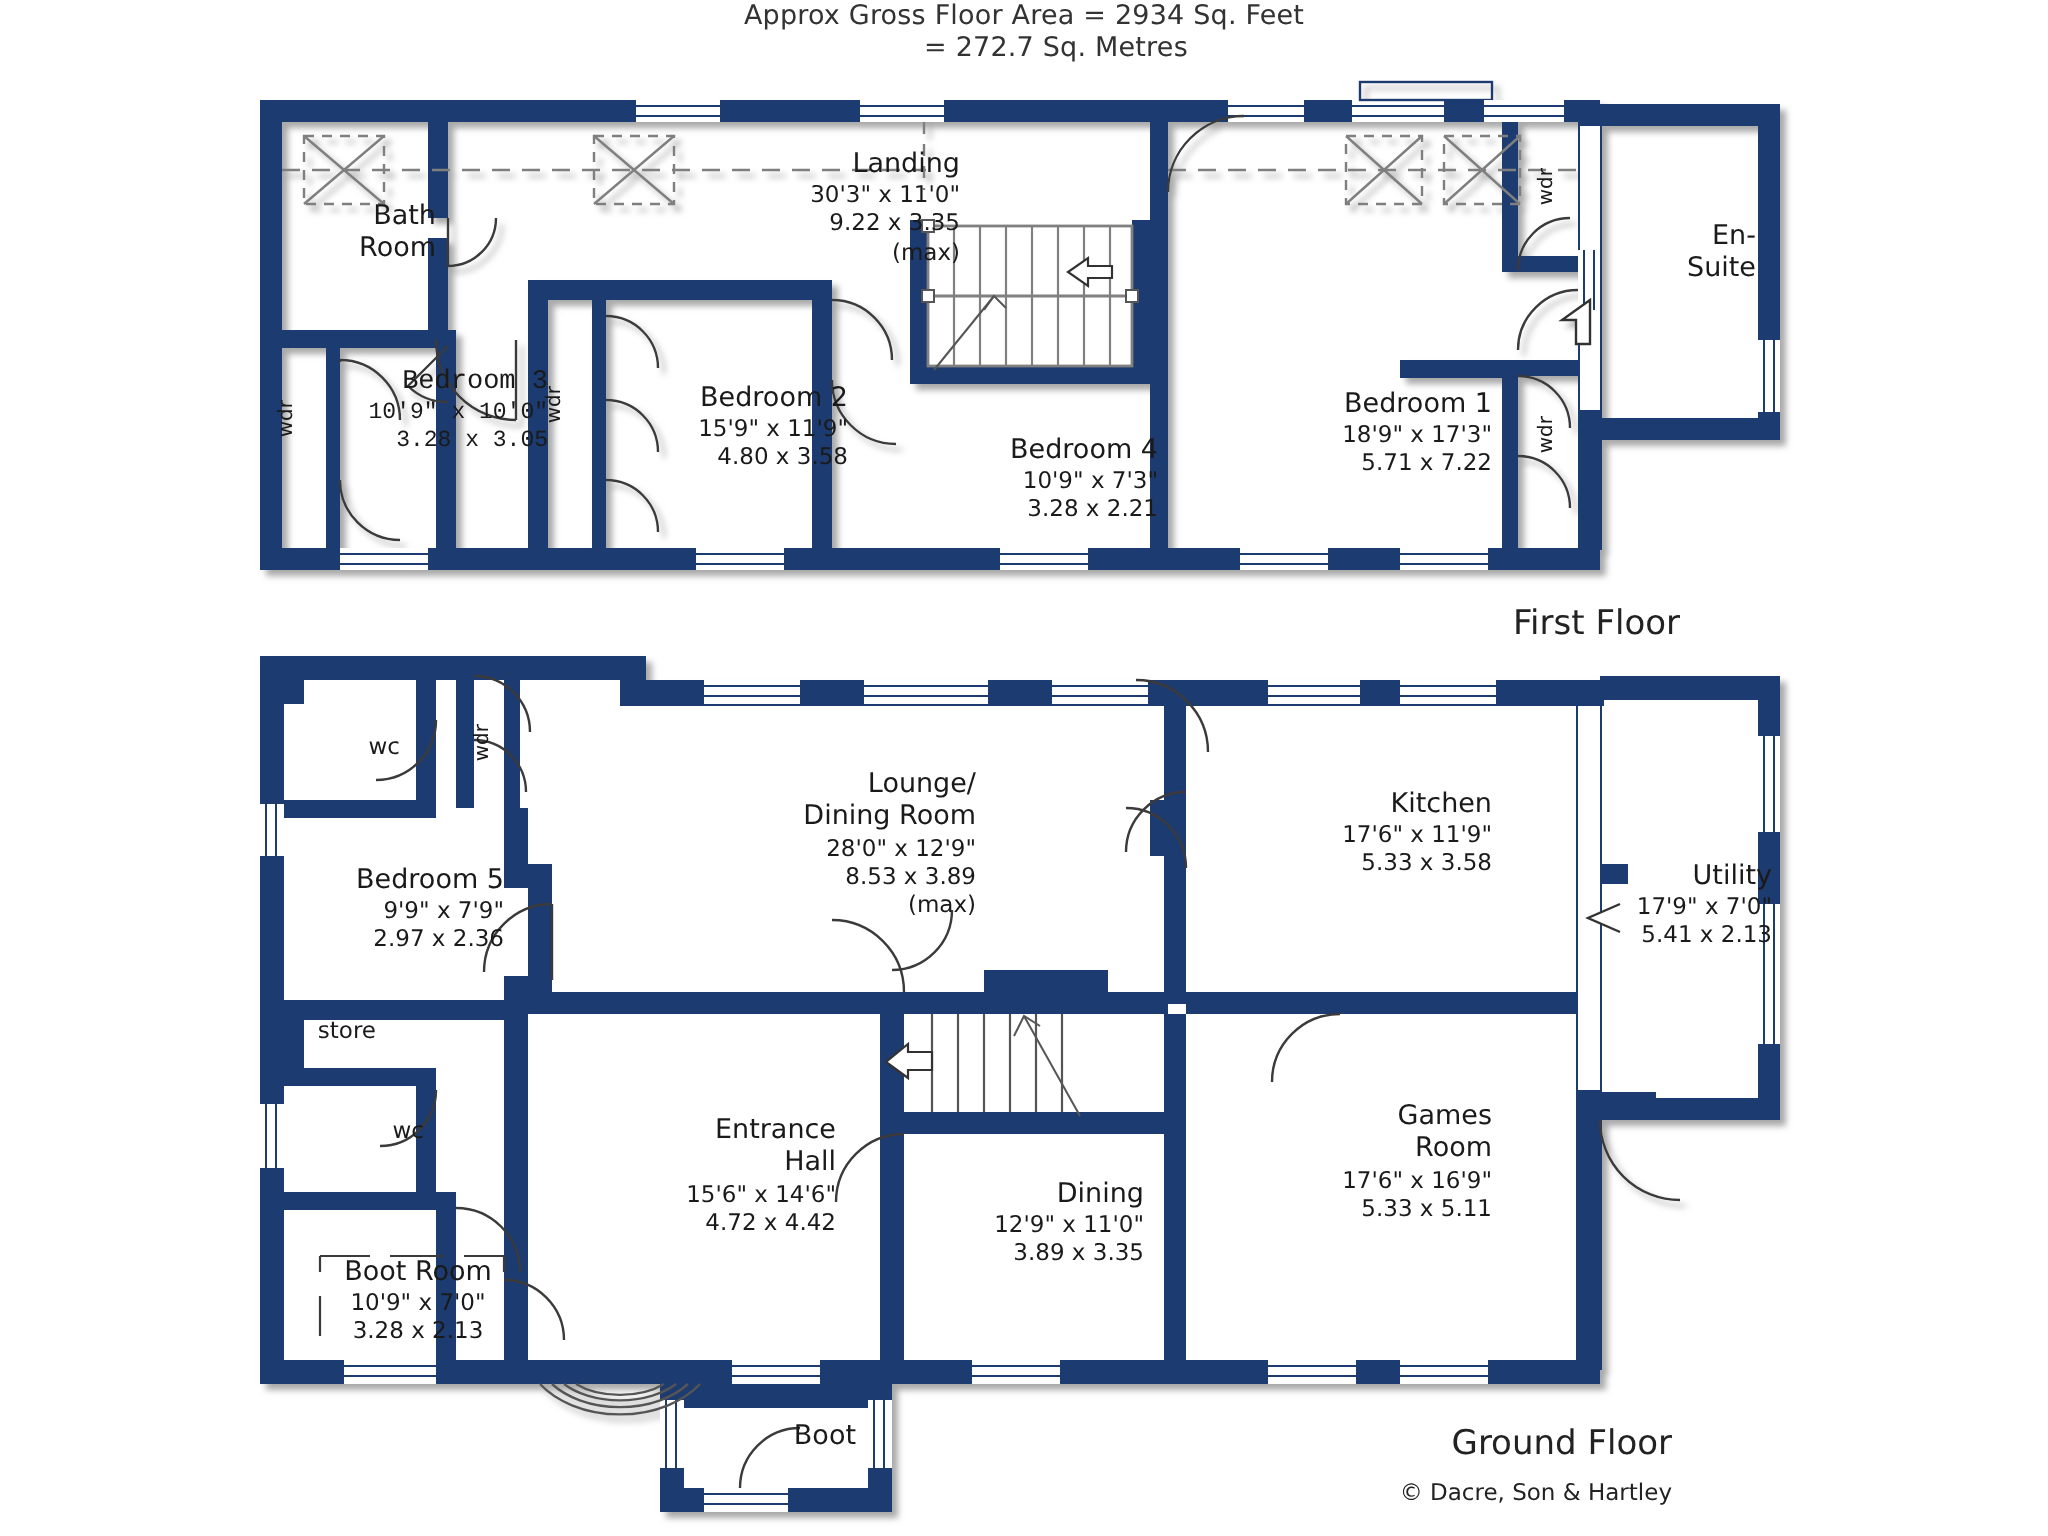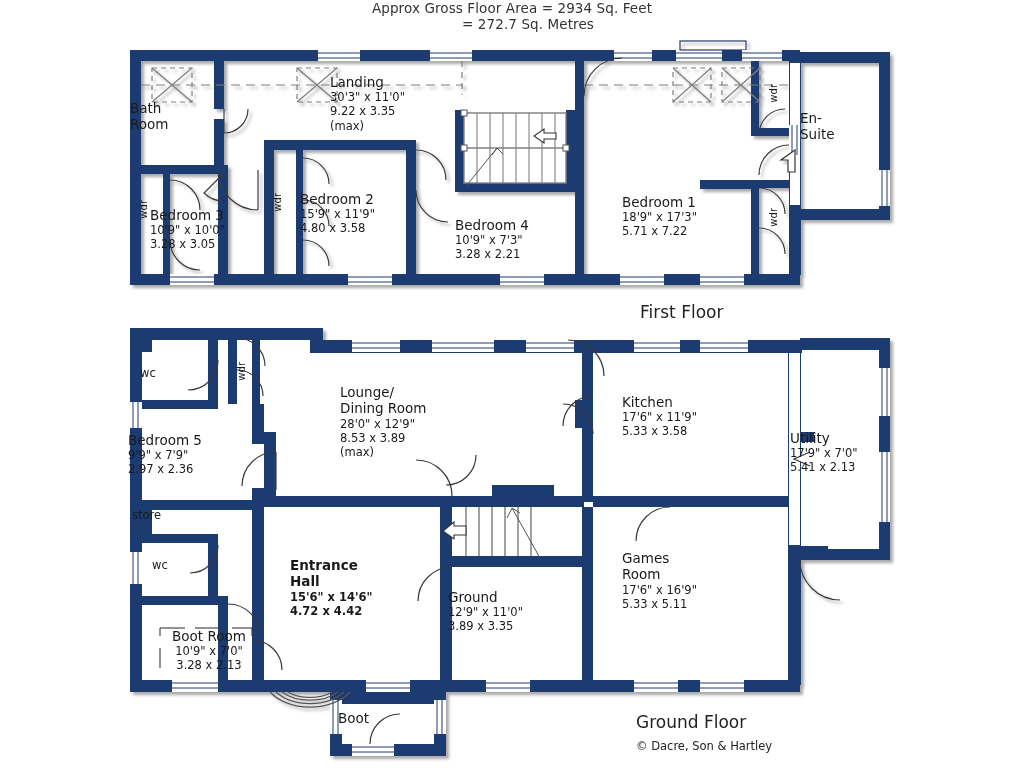--- a/index.html
+++ b/index.html
@@ -10,21 +10,21 @@
   }
   #plan{position:absolute;left:0;top:0;width:1024px;height:768px;}
   .hdr{
     position:absolute;left:0;top:0;width:1024px;
     text-align:center;font-size:13.5px;color:#333;
     letter-spacing:0.1px;
   }
   .hdr .l1{position:absolute;left:0;top:0;width:1024px;}
   .hdr .l2{position:absolute;left:16px;top:16px;width:1024px;}
   
-  .lbl{position:absolute;text-align:left;line-height:1.22;white-space:nowrap;}
+  .lbl{position:absolute;text-align:right;line-height:1.22;white-space:nowrap;}
   .rn{font-size:13.5px;color:#1a1a1a;}
   .dim{font-size:11.5px;color:#1a1a1a;}
   .small{font-size:11.5px;}
   .vert{ writing-mode:vertical-rl; transform:rotate(180deg); font-size:10px;}
   .floorname{font-size:17px;color:#222;}
   .copy{font-size:11.5px;color:#222;}
 </style>
 </head>
 <body>
 
@@ -394,21 +394,21 @@
   <div>Room</div>
 </div>
 
 <div class="lbl" style="left:330px;top:74px;width:150px;">
   <div class="rn">Landing</div>
   <div class="dim">30'3"  x  11'0"</div>
   <div class="dim">9.22  x   3.35</div>
   <div class="dim">(max)</div>
 </div>
 
-<div class="lbl" style="left:150px;top:207px;width:124px;">
+<div class="lbl" style="left:150px;top:184px;width:124px;font-family:Liberation Mono, monospace;">
   <div class="rn">Bedroom 3</div>
   <div class="dim">10'9"  x  10'0"</div>
   <div class="dim">3.28  x   3.05</div>
 </div>
 
 <div class="lbl" style="left:300px;top:191px;width:124px;">
   <div class="rn">Bedroom 2</div>
   <div class="dim">15'9"  x  11'9"</div>
   <div class="dim">4.80  x   3.58</div>
 </div>
@@ -455,29 +455,29 @@
 </div>
 
 <div class="lbl" style="left:340px;top:384px;width:148px;">
   <div class="rn">Lounge/</div>
   <div class="rn">Dining Room</div>
   <div class="dim">28'0"  x  12'9"</div>
   <div class="dim">8.53  x   3.89</div>
   <div class="dim">(max)</div>
 </div>
 
-<div class="lbl" style="left:290px;top:557px;width:128px;font-weight:bold;">
+<div class="lbl" style="left:290px;top:557px;width:128px;">
   <div class="rn">Entrance</div>
   <div class="rn">Hall</div>
   <div class="dim">15'6"  x  14'6"</div>
   <div class="dim">4.72  x   4.42</div>
 </div>
 
 <div class="lbl" style="left:448px;top:589px;width:124px;">
-  <div class="rn">Ground</div>
+  <div class="rn">Dining</div>
   <div class="dim">12'9"  x  11'0"</div>
   <div class="dim">3.89  x   3.35</div>
 </div>
 
 <div class="lbl" style="left:622px;top:394px;width:124px;">
   <div class="rn">Kitchen</div>
   <div class="dim">17'6"  x  11'9"</div>
   <div class="dim">5.33  x   3.58</div>
 </div>
 

